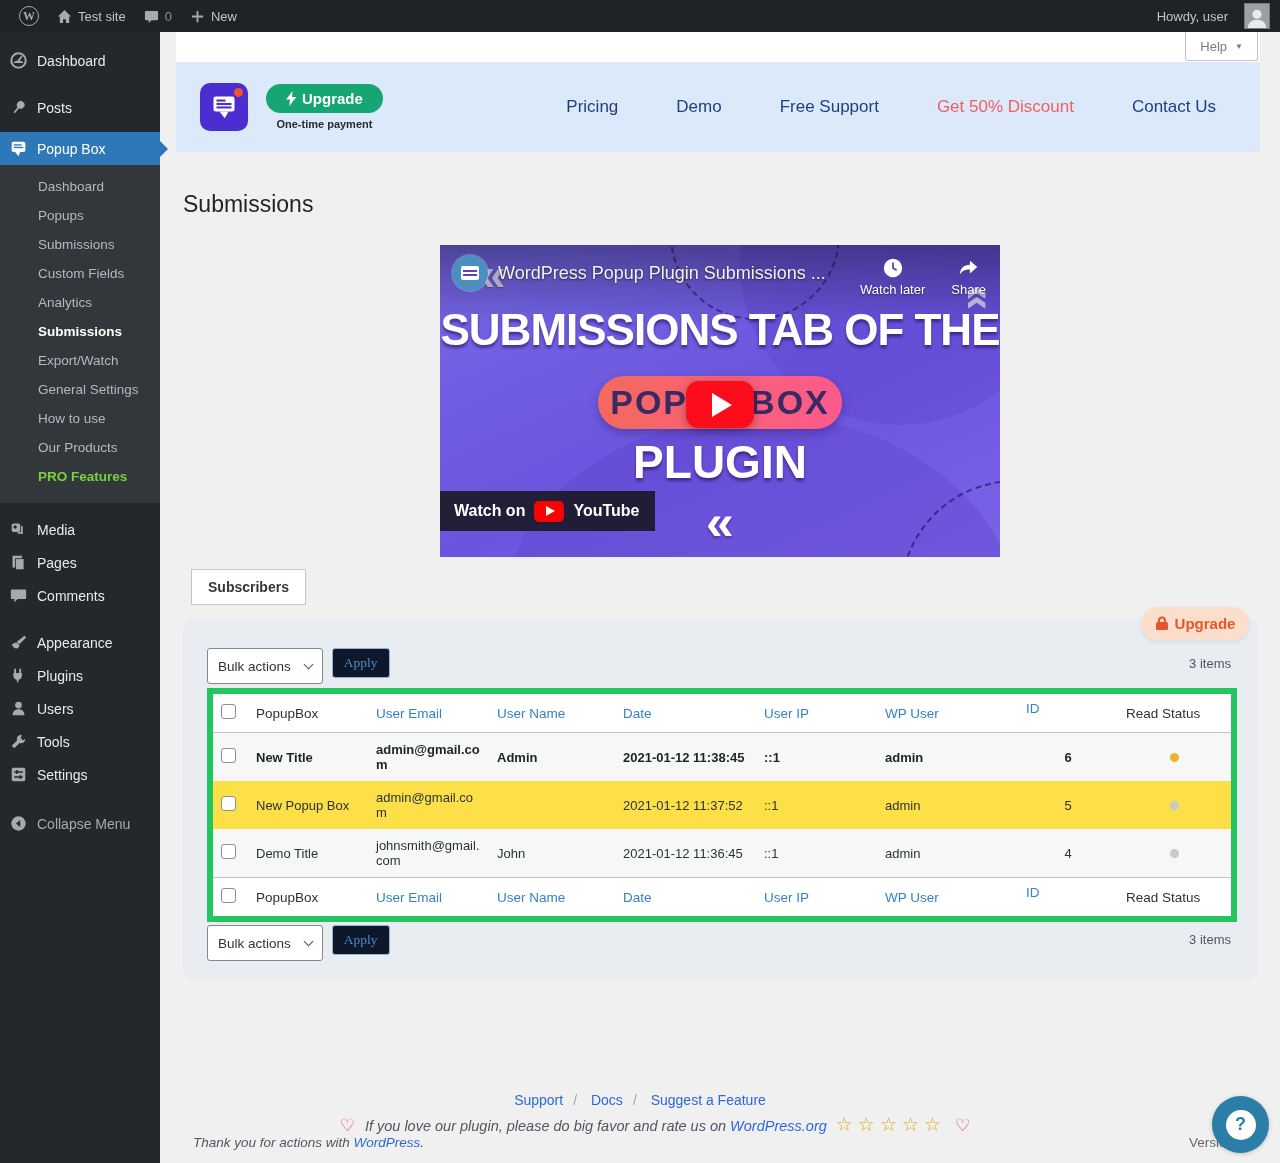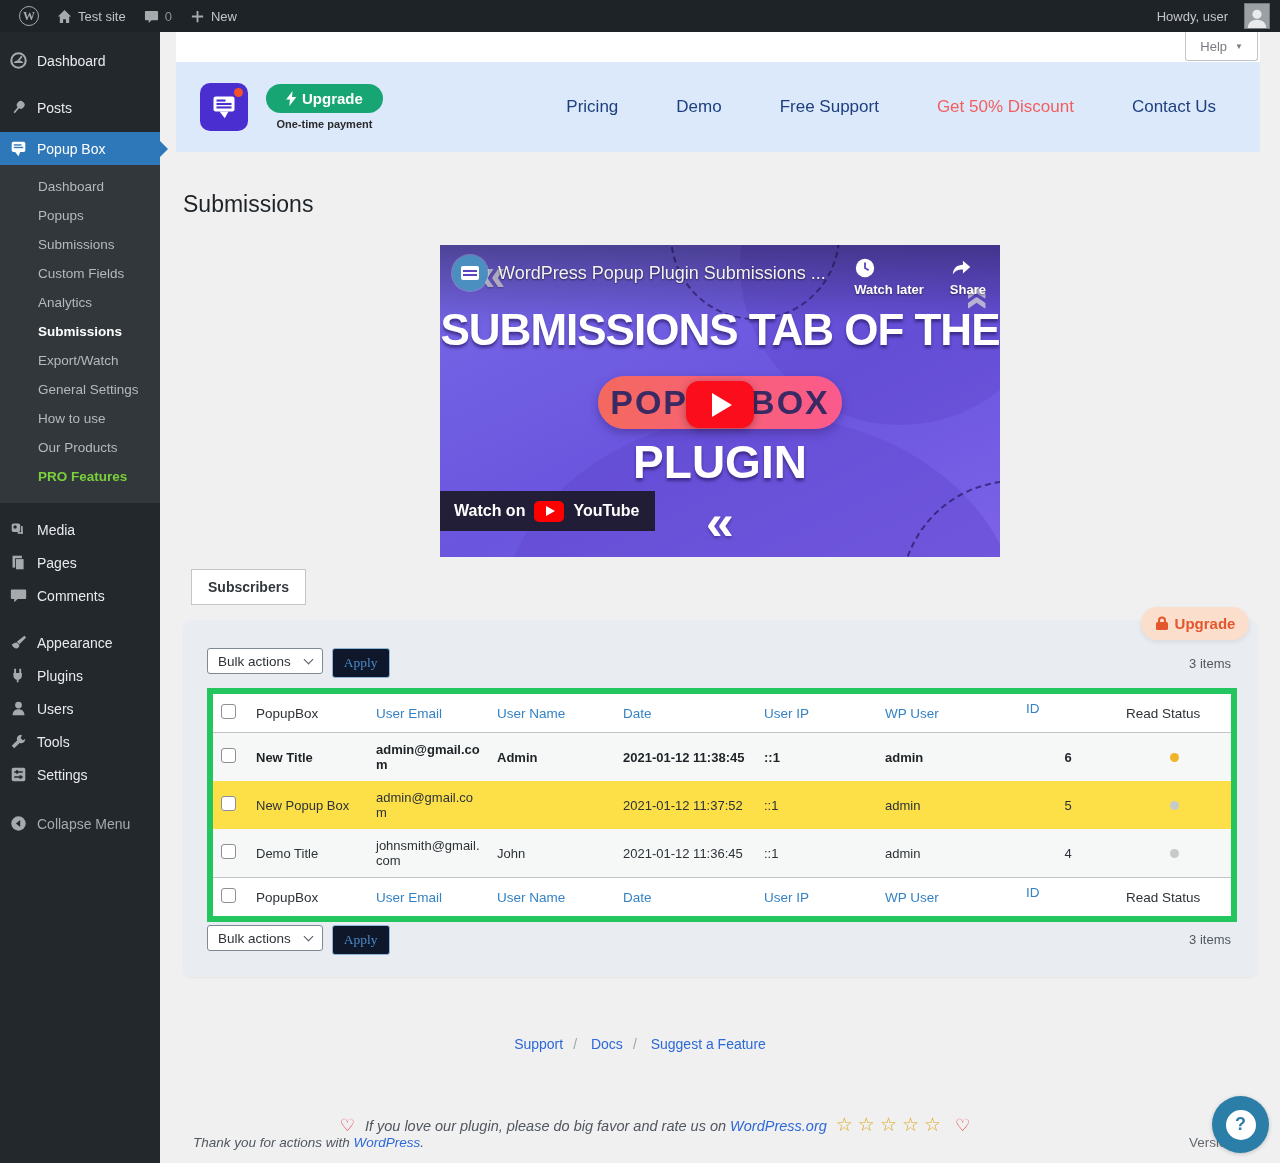--- a/index.html
+++ b/index.html
@@ -52,41 +52,41 @@
   .blob2{position:absolute;left:300px;top:-140px;width:320px;height:320px;background:#5b43c8;opacity:.35;border-radius:50%}
   .dash1{position:absolute;left:230px;top:-95px;width:170px;height:170px;border:2px dashed #35257e;border-radius:50%;opacity:.8}
   .dash2{position:absolute;left:460px;top:235px;width:230px;height:230px;border:2px dashed #2d2070;border-radius:50%;opacity:.8}
   .vid-topgrad{position:absolute;left:0;top:0;right:0;height:80px;background:linear-gradient(rgba(0,0,0,.35),rgba(0,0,0,0))}
   .vid-head{position:absolute;left:12px;top:10px;right:10px;display:flex;align-items:center;gap:10px}
   .chan-avatar{width:36px;height:36px;border-radius:50%;background:#4b8fc0;display:flex;align-items:center;justify-content:center;flex:0 0 36px;box-shadow:0 0 0 1px rgba(255,255,255,.25)}
   .chan-book{width:18px;height:14px;background:#fff;border-radius:2px;background-image:repeating-linear-gradient(#fff 0 2px,#5a43c0 2px 4px);border:2px solid #fff}
   .vid-title{font-size:18px;color:#f2f2f2;text-shadow:0 1px 2px rgba(0,0,0,.6);white-space:nowrap;overflow:hidden}
   .chev-l{position:absolute;left:40px;top:2px;font-size:46px;color:#b7b2c2;opacity:.9;font-weight:bold;text-shadow:0 1px 2px rgba(0,0,0,.3)}
   .vid-actions{position:absolute;top:12px;right:14px;display:flex;gap:26px}
-  .vid-action{display:flex;flex-direction:column;gap:3px;color:#fff;font-size:13px;font-weight:bold;text-shadow:0 1px 2px rgba(0,0,0,.5);cursor:pointer}
+  .vid-action{display:flex;flex-direction:column;align-items:center;gap:3px;color:#fff;font-size:13px;font-weight:normal;text-shadow:0 1px 2px rgba(0,0,0,.5);cursor:pointer}
   .chev-up{position:absolute;right:8px;top:28px;font-size:44px;color:#c9c4d4;opacity:.85;font-weight:bold;transform:rotate(90deg)}
   .headline1{position:absolute;left:0;right:0;top:60px;text-align:center;font-size:44px;font-weight:bold;color:#fff;letter-spacing:-1px;text-shadow:0 3px 3px rgba(30,15,80,.55)}
   .pill{position:absolute;left:50%;top:131px;transform:translateX(-50%);width:244px;height:53px;border-radius:27px;background:linear-gradient(90deg,#f4695e,#fb5a8c);display:flex;align-items:center;justify-content:center;font-size:34px;font-weight:bold;color:#3a2a63;letter-spacing:2px;box-shadow:0 4px 10px rgba(40,20,90,.35)}
   .play-btn{position:absolute;left:50%;top:136px;margin-left:-34px;width:68px;height:47px;background:#fb0d1b;border-radius:13px;display:flex;align-items:center;justify-content:center;cursor:pointer;box-shadow:0 2px 8px rgba(0,0,0,.3)}
   .play-tri{width:0;height:0;border-left:20px solid #fff;border-top:12px solid transparent;border-bottom:12px solid transparent;margin-left:4px}
   .headline3{position:absolute;left:0;right:0;top:190px;text-align:center;font-size:46px;font-weight:bold;color:#fff;letter-spacing:0;text-shadow:0 3px 3px rgba(30,15,80,.55)}
   .chev-bottom{position:absolute;left:50%;transform:translateX(-50%);top:248px;font-size:50px;font-weight:bold;color:#fff;text-shadow:0 2px 3px rgba(30,15,80,.4)}
   .watch-on{position:absolute;left:0;bottom:26px;height:40px;background:rgba(18,18,18,.82);display:flex;align-items:center;gap:9px;padding:0 16px 0 14px;color:#fff;font-size:16px;font-weight:bold;cursor:pointer}
   .yt-logo{width:30px;height:21px;background:#f00;border-radius:5px;display:flex;align-items:center;justify-content:center}
   .yt-tri{width:0;height:0;border-left:9px solid #fff;border-top:5.5px solid transparent;border-bottom:5.5px solid transparent;margin-left:2px}
 
   
   .sub-tab{position:absolute;left:31px;top:537px;padding:9px 16px;background:#fff;border:1px solid #c6c6c6;font-size:14px;font-weight:bold;color:#32373c;cursor:pointer}
 
   
   .panel{position:absolute;left:23px;top:588px;width:1075px;height:357px;background:#e9edf2;border-radius:8px;box-shadow:0 1px 2px rgba(0,0,0,.04)}
   .panel-upgrade{position:absolute;left:981px;top:575px;width:108px;height:33px;border-radius:17px;background:#fbdecb;display:flex;align-items:center;justify-content:center;gap:6px;color:#e4572e;font-weight:bold;font-size:15px;cursor:pointer;z-index:5;box-shadow:0 2px 5px rgba(0,0,0,.08)}
   .controls{position:absolute;left:24px;top:28px;display:flex;gap:9px}
   .controls.bottom{top:305px}
-  .bulk-select{height:26px;background:#fff;border:1px solid #7e8993;border-radius:3px;display:flex;align-items:center;gap:14px;padding:0 10px;font-size:13.5px;color:#2c3338;cursor:pointer}
+  .bulk-select{height:36px;background:#fff;border:1px solid #7e8993;border-radius:3px;display:flex;align-items:center;gap:14px;padding:0 10px;font-size:13.5px;color:#2c3338;cursor:pointer}
   .sel-chev{width:7px;height:7px;border-right:1.5px solid #50575e;border-bottom:1.5px solid #50575e;transform:rotate(45deg);margin-top:-4px}
   .apply-btn{height:30px;background:#0f172a;border:1px solid #8db7d8;border-radius:3px;padding:0 11px;font-size:13.5px;color:#4a8cc7;cursor:pointer;font-family:Liberation Serif, serif}
   .items-count{position:absolute;right:27px;font-size:13px;color:#50575e}
   .items-count.top{top:36px}
   .items-count.bottom{top:312px}
 
   table.list{position:absolute;left:24px;top:68px;width:1024px;border-collapse:collapse;background:#fde047;border:6px solid #22c55e;table-layout:fixed;font-size:13px;color:#2c3338}
   table.list th{font-weight:normal;font-size:13.5px;text-align:left;padding:10px 8px;border-bottom:1px solid #c3c4c7;background:#fff;color:#2c3338}
   table.list tfoot th{border-bottom:none;border-top:1px solid #c3c4c7}
   table.list th a{color:#3582c4;text-decoration:none;cursor:pointer}
@@ -97,21 +97,21 @@
   td.email{word-break:break-all}
   th.c-id,td.c-id{text-align:center}
   th.c-id a{position:relative;top:-5px}
   th.c-rs,td.c-rs{text-align:center}
   .dot{display:inline-block;width:9px;height:9px;border-radius:50%}
   .dot.unread{background:#f0b429}
   .dot.read{background:#c8c9ca}
   input[type=checkbox]{width:15px;height:15px;accent-color:#fff;border:1px solid #8c8f94;appearance:none;background:#fff;border-radius:3px;cursor:pointer}
 
   
-  .f-links{position:absolute;left:0;right:160px;top:1004px;text-align:center;font-size:14px;color:#a0a5aa}
+  .f-links{position:absolute;left:0;right:160px;top:1060px;text-align:center;font-size:14px;color:#a0a5aa}
   .f-links a{color:#2d68d8;text-decoration:none;cursor:pointer;margin:0 10px}
   .f-rate{position:absolute;left:0;right:130px;top:1081px;text-align:center;font-size:14.5px;color:#50575e}
   .f-rate .heart{color:#e8454f;font-size:17px;margin:0 10px;cursor:pointer}
   .f-rate .msg{font-style:italic}
   .f-rate a{color:#2d68d8;text-decoration:none;font-style:italic;cursor:pointer}
   .f-rate .star{color:#dba617;font-size:19px;margin-left:5px;cursor:pointer}
   .f-thanks{position:absolute;left:33px;top:1103px;font-size:13.5px;font-style:italic;color:#50575e}
   .f-thanks a{color:#2d68d8;text-decoration:none;cursor:pointer}
   .f-version{position:absolute;right:46px;top:1103px;font-size:13.5px;color:#646970}
   .help-bubble{position:absolute;right:11px;bottom:10px;width:57px;height:57px;border-radius:50%;background:#2a7ea7;display:flex;align-items:center;justify-content:center;cursor:pointer;z-index:50;box-shadow:0 1px 4px rgba(0,0,0,.2)}

